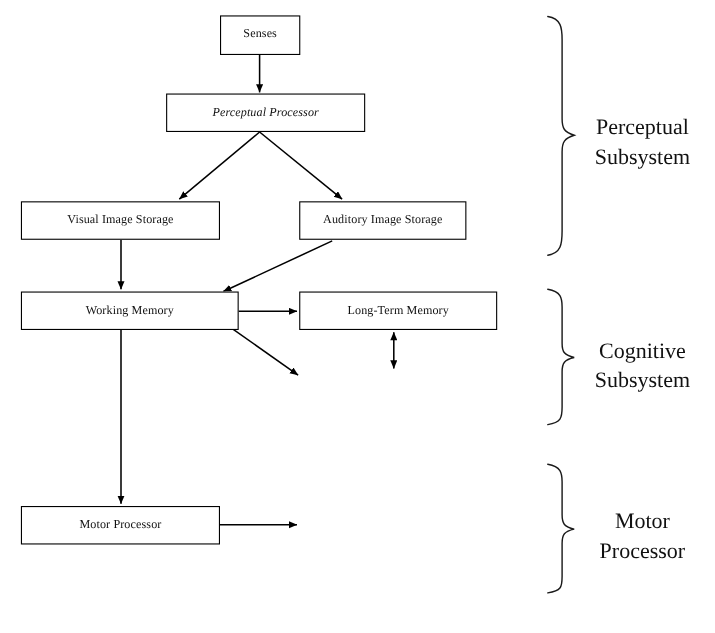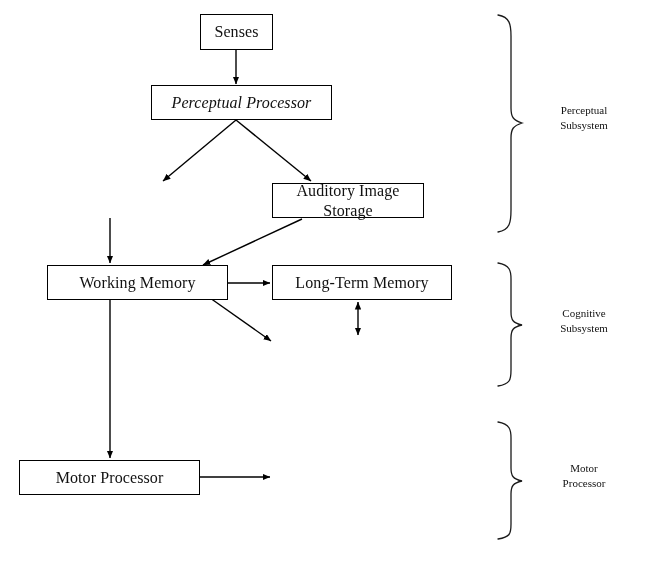--- a/index.html
+++ b/index.html
@@ -25,31 +25,31 @@
   }
   .node-box {
     position: absolute;
     box-sizing: border-box;
     border: 1px solid #000000;
     background: #ffffff;
     display: flex;
     align-items: center;
     justify-content: center;
     text-align: center;
-    font-size: 16px;
+    font-size: 11px;
     color: #111111;
     line-height: 1.25;
     letter-spacing: 0.1px;
   }
   .node-box .node-line2 {
     display: block;
   }
   .group-label {
     position: absolute;
-    font-size: 11px;
+    font-size: 20px;
     color: #111111;
     text-align: center;
     line-height: 1.35;
     white-space: pre-line;
   }
 </style>
 </head>
 <body>
 
 <div id="diagram-root">
@@ -98,26 +98,29 @@
   </svg>
 
   <div class="node-box" style="left:200px; top:14px; width:73px; height:36px;">
     <span>Senses</span>
   </div>
 
   <div class="node-box" style="left:151px; top:85px; width:181px; height:35px;font-style:italic;">
     <span>Perceptual Processor</span>
   </div>
 
+  <div class="node-box" style="left:19px; top:183px; width:181px; height:35px;">
+    <span>Visual Image Storage</span>
+  </div>
 
   <div class="node-box" style="left:272px; top:183px; width:152px; height:35px;">
     <span>Auditory Image Storage</span>
   </div>
 
-  <div class="node-box" style="left:19px; top:265px; width:181px; height:35px;margin-left:28px;">
+  <div class="node-box" style="left:19px; top:265px; width:198px; height:35px;">
     <span>Working Memory</span>
   </div>
 
   <div class="node-box" style="left:272px; top:265px; width:180px; height:35px;align-items:center;">
     <span>Long-Term Memory</span>
   </div>
 
 
   <div class="node-box" style="left:19px; top:460px; width:181px; height:35px;">
     <span>Motor Processor</span>

